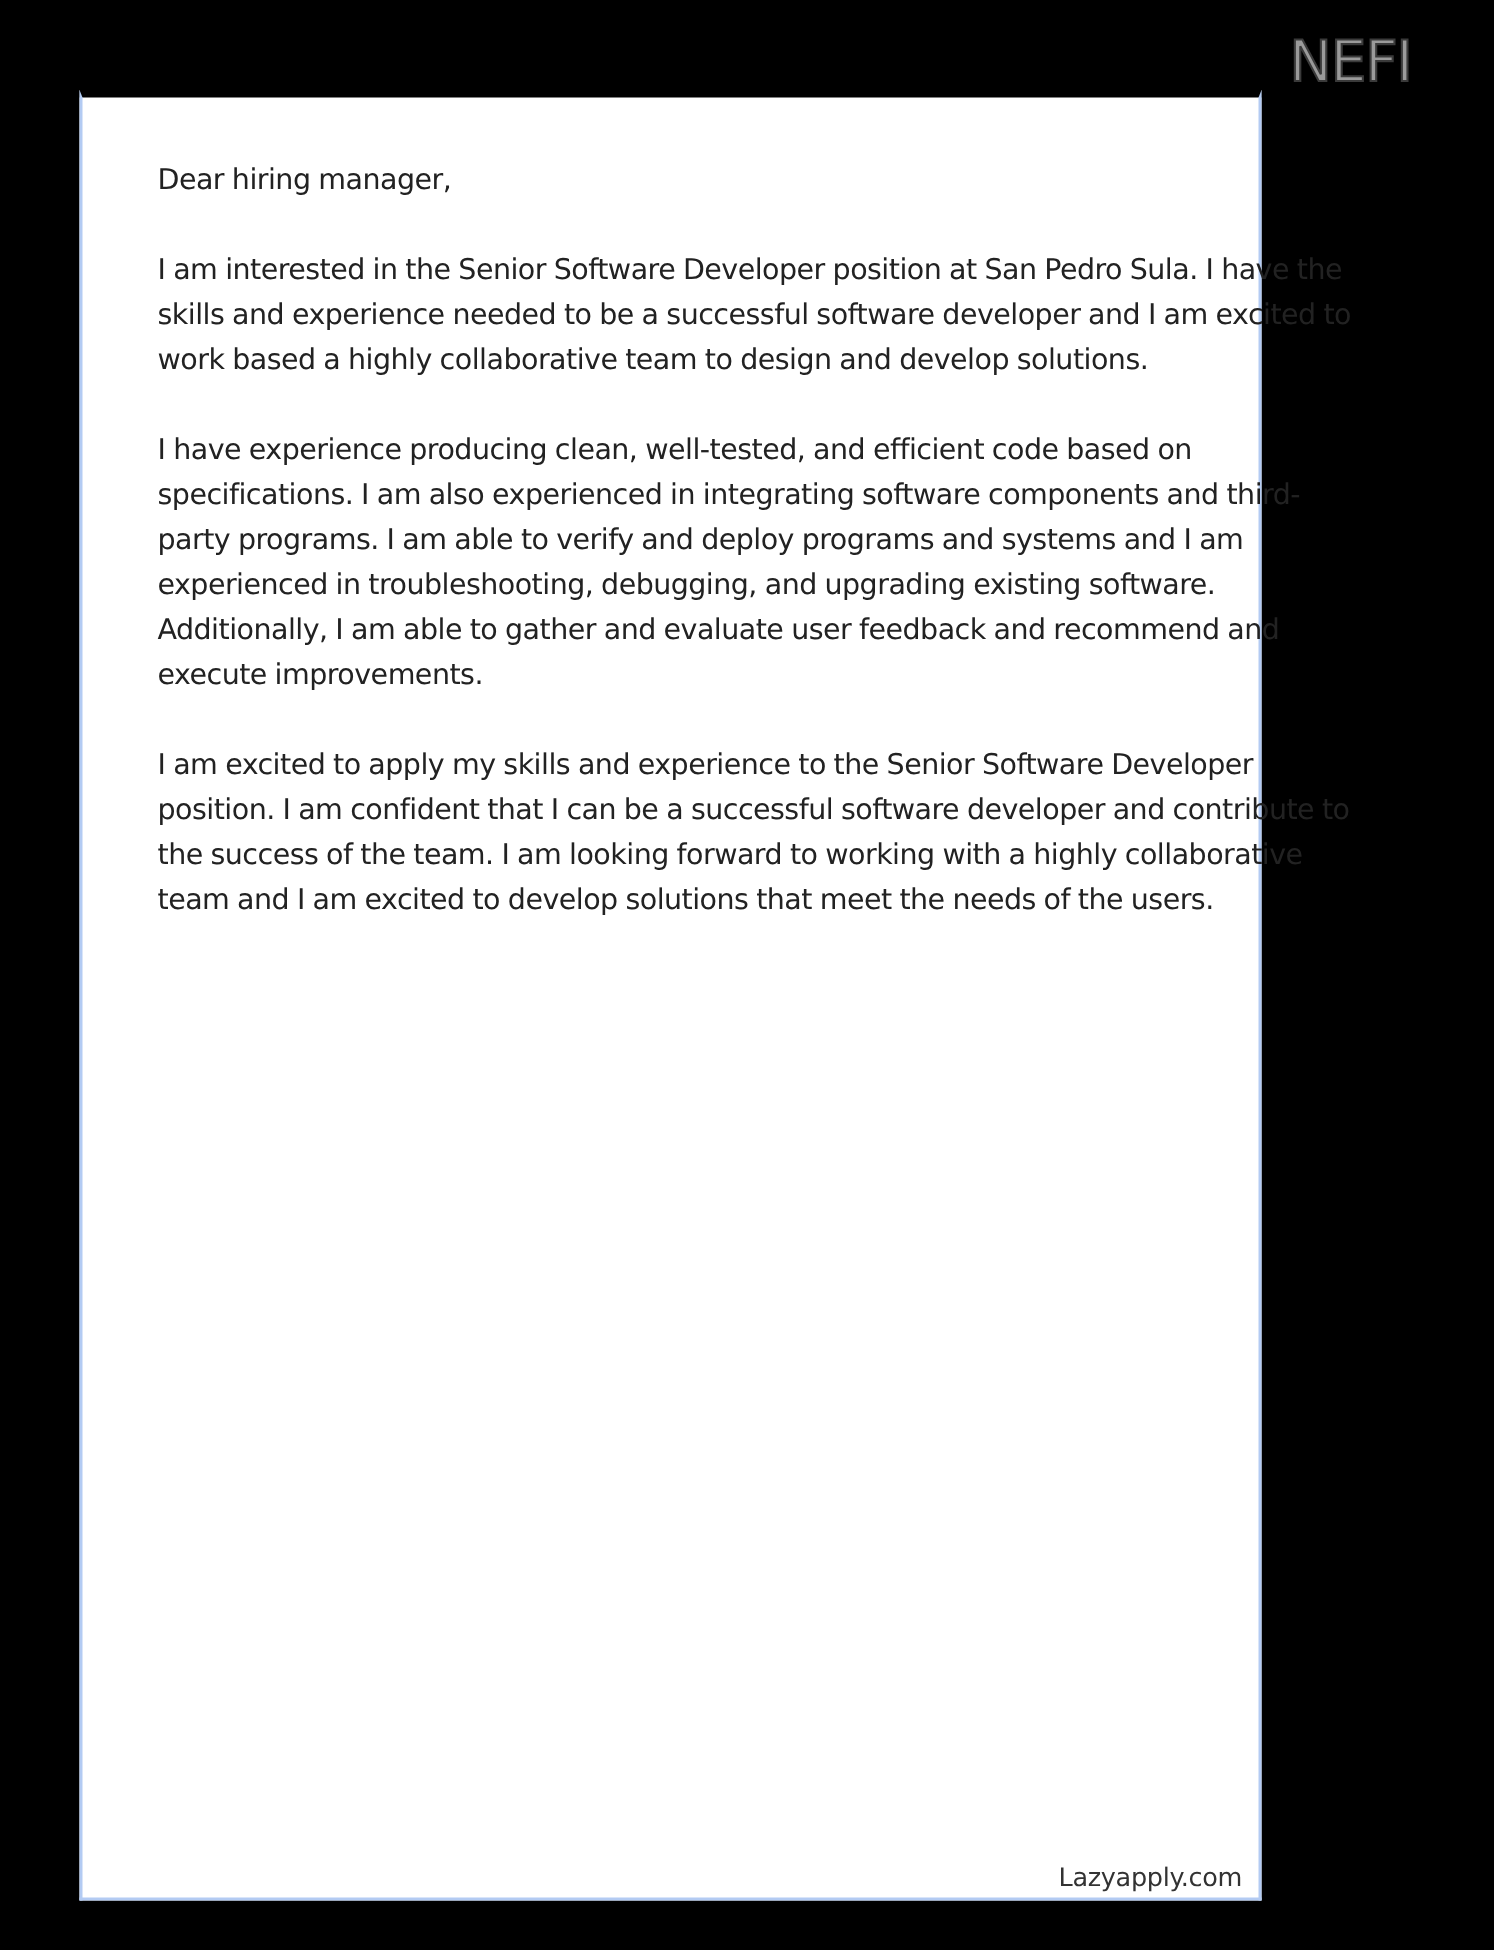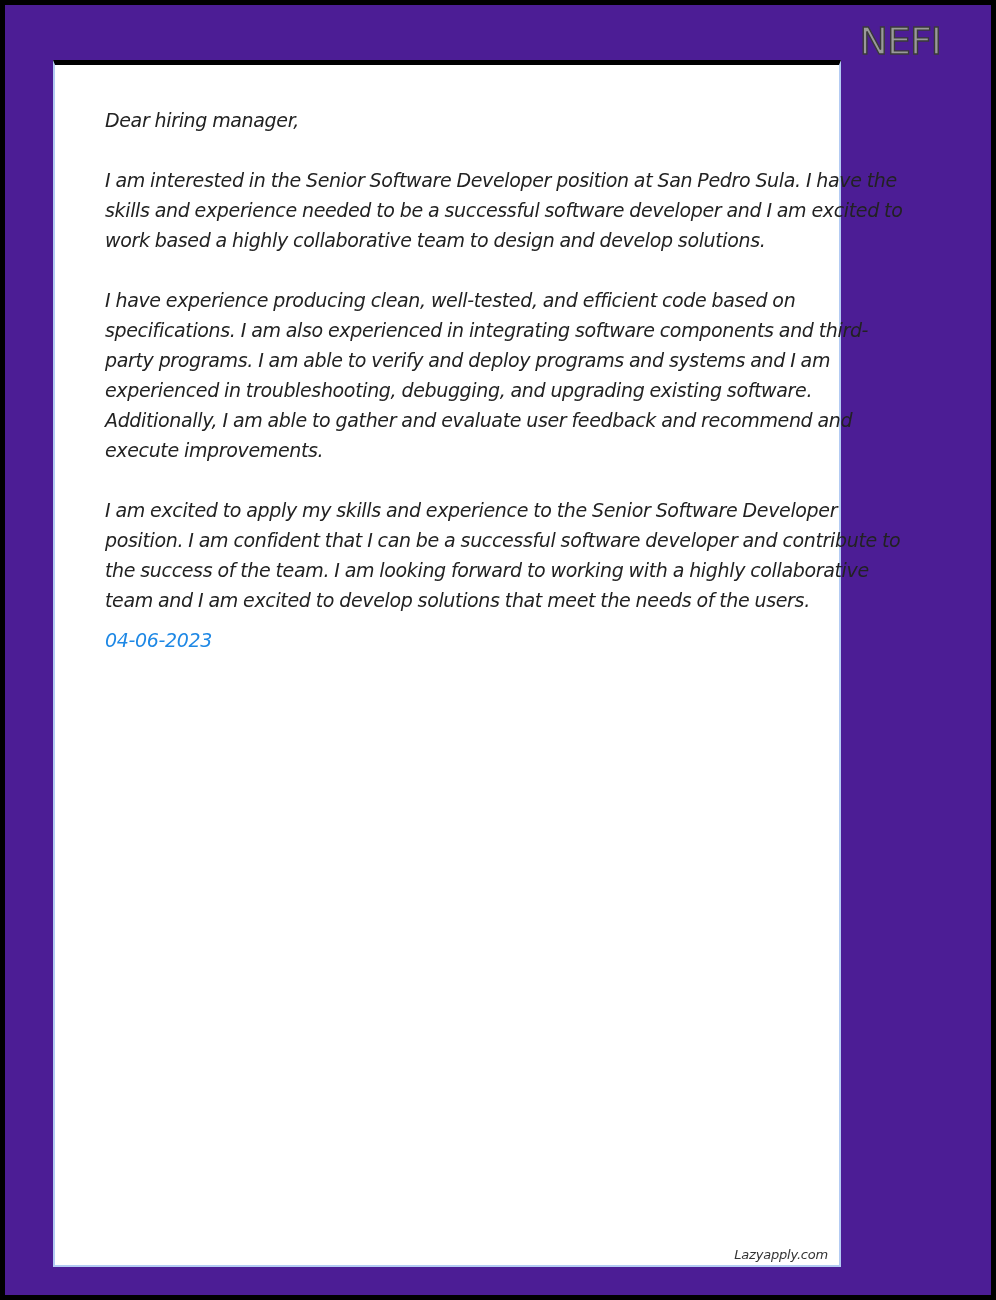--- a/index.html
+++ b/index.html
@@ -12,21 +12,21 @@
       overflow: hidden;
       font-family: "DejaVu Sans", sans-serif;
     }
     .frame {
       position: absolute;
       left: 0; top: 0;
       width: 996px;
       height: 1300px;
       box-sizing: border-box;
       border: 5px solid #000000;
-      background: #4c1d95;
+      background: #000000;
     }
     .logo {
       position: absolute;
       right: 50px;
       top: 14px;
       font-family: "DejaVu Sans", sans-serif;
       font-size: 38px;
       letter-spacing: -1px;
       color: #9a9a9a;
       -webkit-text-stroke: 1.4px #3a3a3a;
@@ -38,21 +38,20 @@
       left: 48px;
       top: 55px;
       width: 788px;
       height: 1207px;
       box-sizing: border-box;
       background: #ffffff;
       border-left: 2px solid #b3cbf3;
       border-right: 2px solid #b3cbf3;
       border-bottom: 2px solid #b3cbf3;
       border-top: 5px solid #000000;
-      font-style: italic;
     }
     .content {
       position: absolute;
       left: 50px;
       top: 40px;
       width: 800px;
       font-size: 19px;
       line-height: 30px;
       color: #222222;
       letter-spacing: -0.35px;
@@ -70,34 +69,33 @@
     .date {
       display: block;
       color: #1e88e5;
       font-size: 19px;
       line-height: 30px;
     }
     .footer-brand {
       position: absolute;
       right: 11px;
       bottom: 3px;
-      font-size: 13px;
+      font-size: 17px;
       color: #333333;
       letter-spacing: -0.2px;
     }
   </style>
 </head>
 <body>
 
 <div class="frame">
   <div class="logo">NEFI</div>
 
   <div class="card">
     <div class="content">
       <p class="greeting">Dear hiring manager,</p>
       <p>I am interested in the Senior Software Developer position at San Pedro Sula. I have the skills and experience needed to be a successful software developer and I am excited to work based a highly collaborative team to design and develop solutions.</p>
       <p>I have experience producing clean, well-tested, and efficient code based on specifications. I am also experienced in integrating software components and third-party programs. I am able to verify and deploy programs and systems and I am experienced in troubleshooting, debugging, and upgrading existing software. Additionally, I am able to gather and evaluate user feedback and recommend and execute improvements.</p>
       <p class="last">I am excited to apply my skills and experience to the Senior Software Developer position. I am confident that I can be a successful software developer and contribute to the success of the team. I am looking forward to working with a highly collaborative team and I am excited to develop solutions that meet the needs of the users.</p>
-      <span class="date">04-06-2023</span>
     </div>
     <div class="footer-brand">Lazyapply.com</div>
   </div>
 </div>
 
 </body></html>

